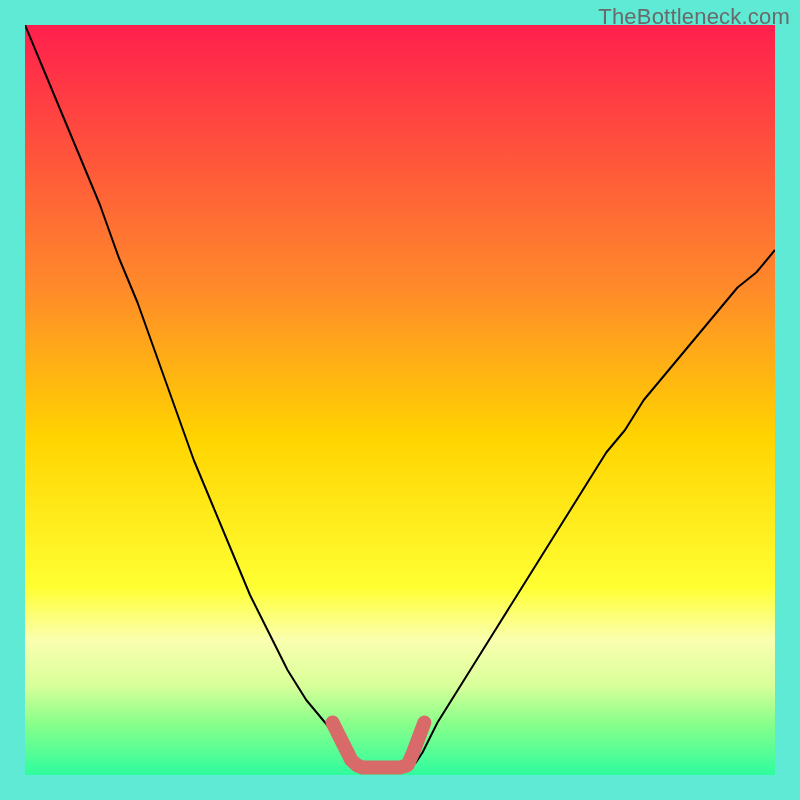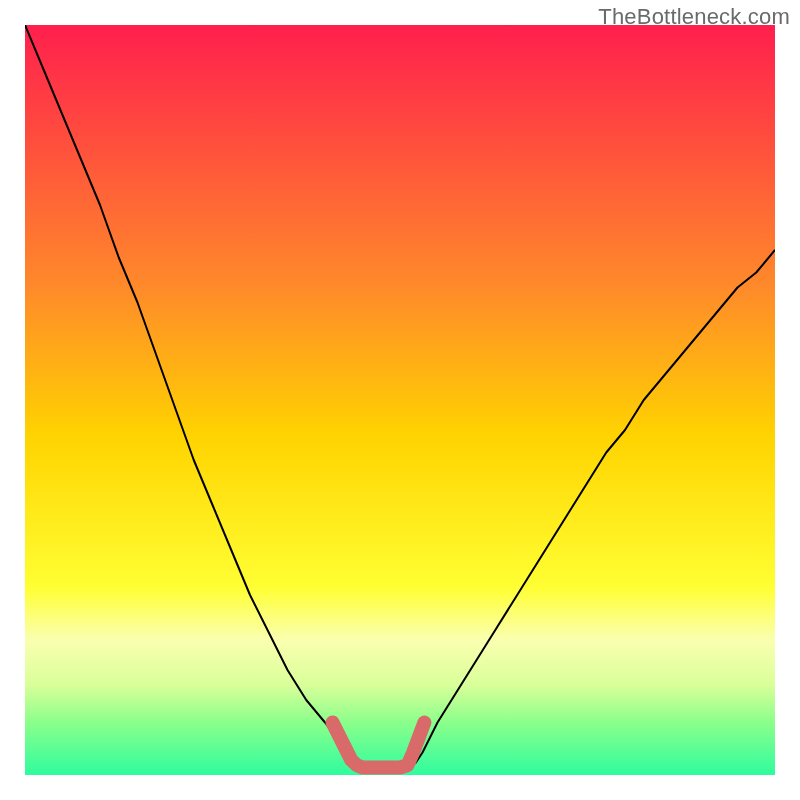--- a/index.html
+++ b/index.html
@@ -8,21 +8,21 @@
     width: 800px;
     height: 800px;
     background: #000;
     font-family: Arial, Helvetica, sans-serif;
     overflow: hidden;
   }
   .frame {
     position: relative;
     width: 800px;
     height: 800px;
-    background: #ffffff;
+    background: #5eead4;
   }
   .watermark {
     position: absolute;
     top: 4px;
     right: 10px;
     color: #6a6a6a;
     font-size: 22px;
     font-weight: 500;
     letter-spacing: 0.2px;
     z-index: 5;

